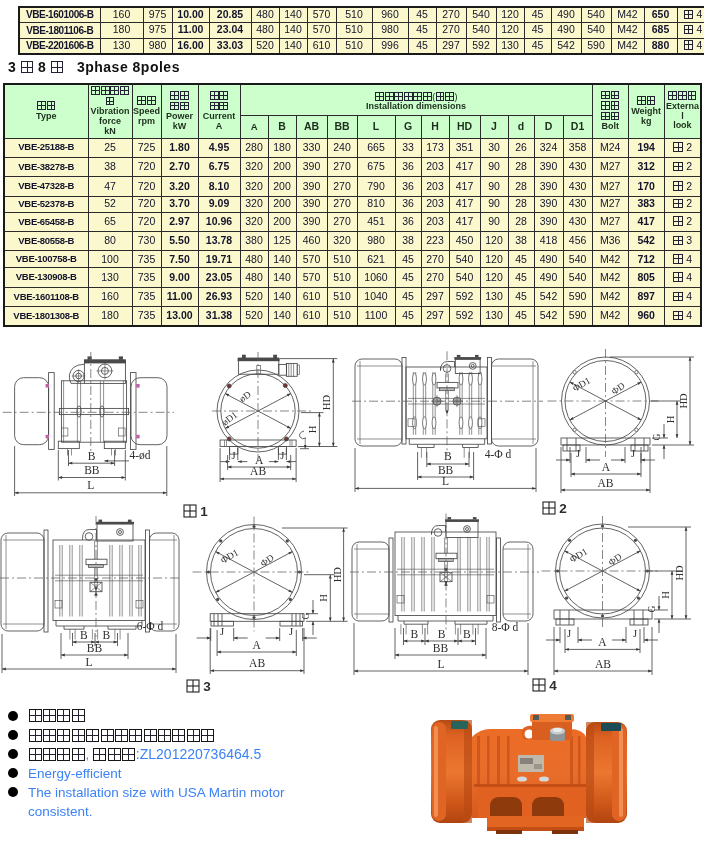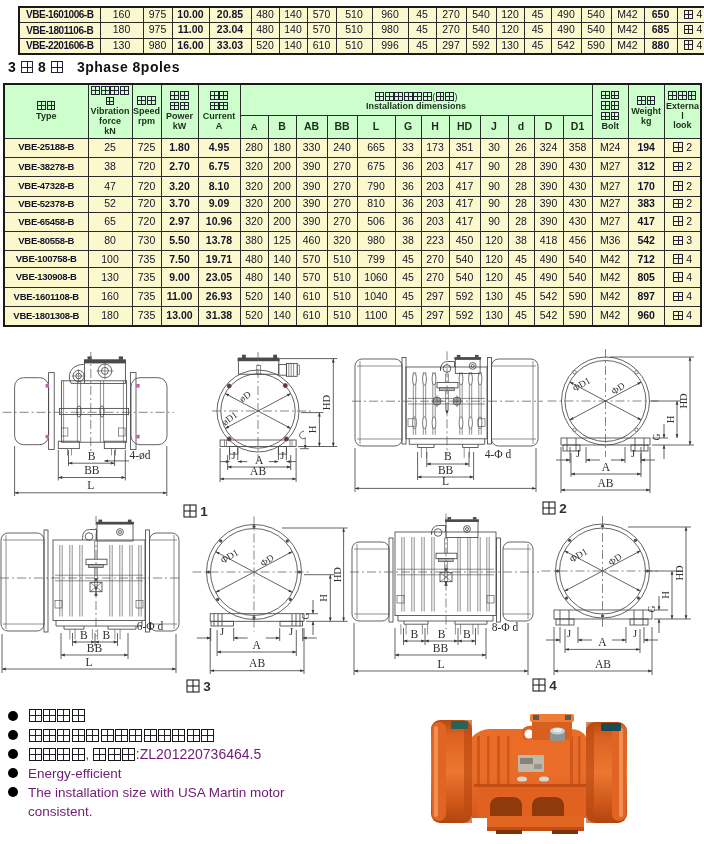--- a/index.html
+++ b/index.html
@@ -29,21 +29,21 @@
 svg.figs .bd{stroke:none;fill:#4a4a4a}
 svg.figs .pk{fill:#c060a8;stroke:none}
 svg.figs .gb{fill:#a8a8a8;stroke:#444;stroke-width:0.8}
 svg.figs .gr{fill:#b9b9b9;stroke:#444;stroke-width:0.7}
 svg.figs .wl{fill:#fff;stroke:#4a4a4a;stroke-width:0.7}
 svg.figs .dk{fill:#4a4a4a;stroke:none}
 svg.figs text{fill:#2e2e2e;font-family:"Liberation Serif",serif}
 svg.figs .cjr{stroke:#222;stroke-width:1.1;fill:none}
 svg.figs .cap .ln{stroke:#222;stroke-width:1.1}
 svg.figs .ct{font-size:13.5px;font-weight:bold;text-anchor:middle;font-family:"Liberation Sans",sans-serif}
-.bul{position:absolute;left:8px;color:#701a75}
+.bul{position:absolute;left:8px;color:#3b82f6}
 .bul .dot{display:inline-block;width:10px;height:10px;border-radius:50%;background:#000;margin-right:10px;vertical-align:-0.5px}
 .bul i.cj{width:13px;height:13px;border-color:#161616;margin:0 0.7px;vertical-align:-2px}
 .en{font-size:13.5px}
 svg.motor{position:absolute;left:420px;top:700px}
 </style></head>
 <body>
 <table class="tb" id="t1" style="left:18px;top:6px;width:691px">
     <colgroup>
       <col style="width:81px">
       <col style="width:43px">
@@ -275,21 +275,21 @@
       <tr style="height:19.4px">
         <td class="b">VBE-65458-B</td>
         <td>65</td>
         <td>720</td>
         <td class="b">2.97</td>
         <td class="b">10.96</td>
         <td>320</td>
         <td>200</td>
         <td>390</td>
         <td>270</td>
-        <td>506</td>
+        <td>451</td>
         <td>36</td>
         <td>203</td>
         <td>417</td>
         <td>90</td>
         <td>28</td>
         <td>390</td>
         <td>430</td>
         <td>M27</td>
         <td class="b">417</td>
         <td><i class="cj"></i>&nbsp;2</td>
@@ -319,21 +319,21 @@
       <tr style="height:17px">
         <td class="b">VBE-100758-B</td>
         <td>100</td>
         <td>735</td>
         <td class="b">7.50</td>
         <td class="b">19.71</td>
         <td>480</td>
         <td>140</td>
         <td>570</td>
         <td>510</td>
-        <td>799</td>
+        <td>621</td>
         <td>45</td>
         <td>270</td>
         <td>540</td>
         <td>120</td>
         <td>45</td>
         <td>490</td>
         <td>540</td>
         <td>M42</td>
         <td class="b">712</td>
         <td><i class="cj"></i>&nbsp;4</td>

